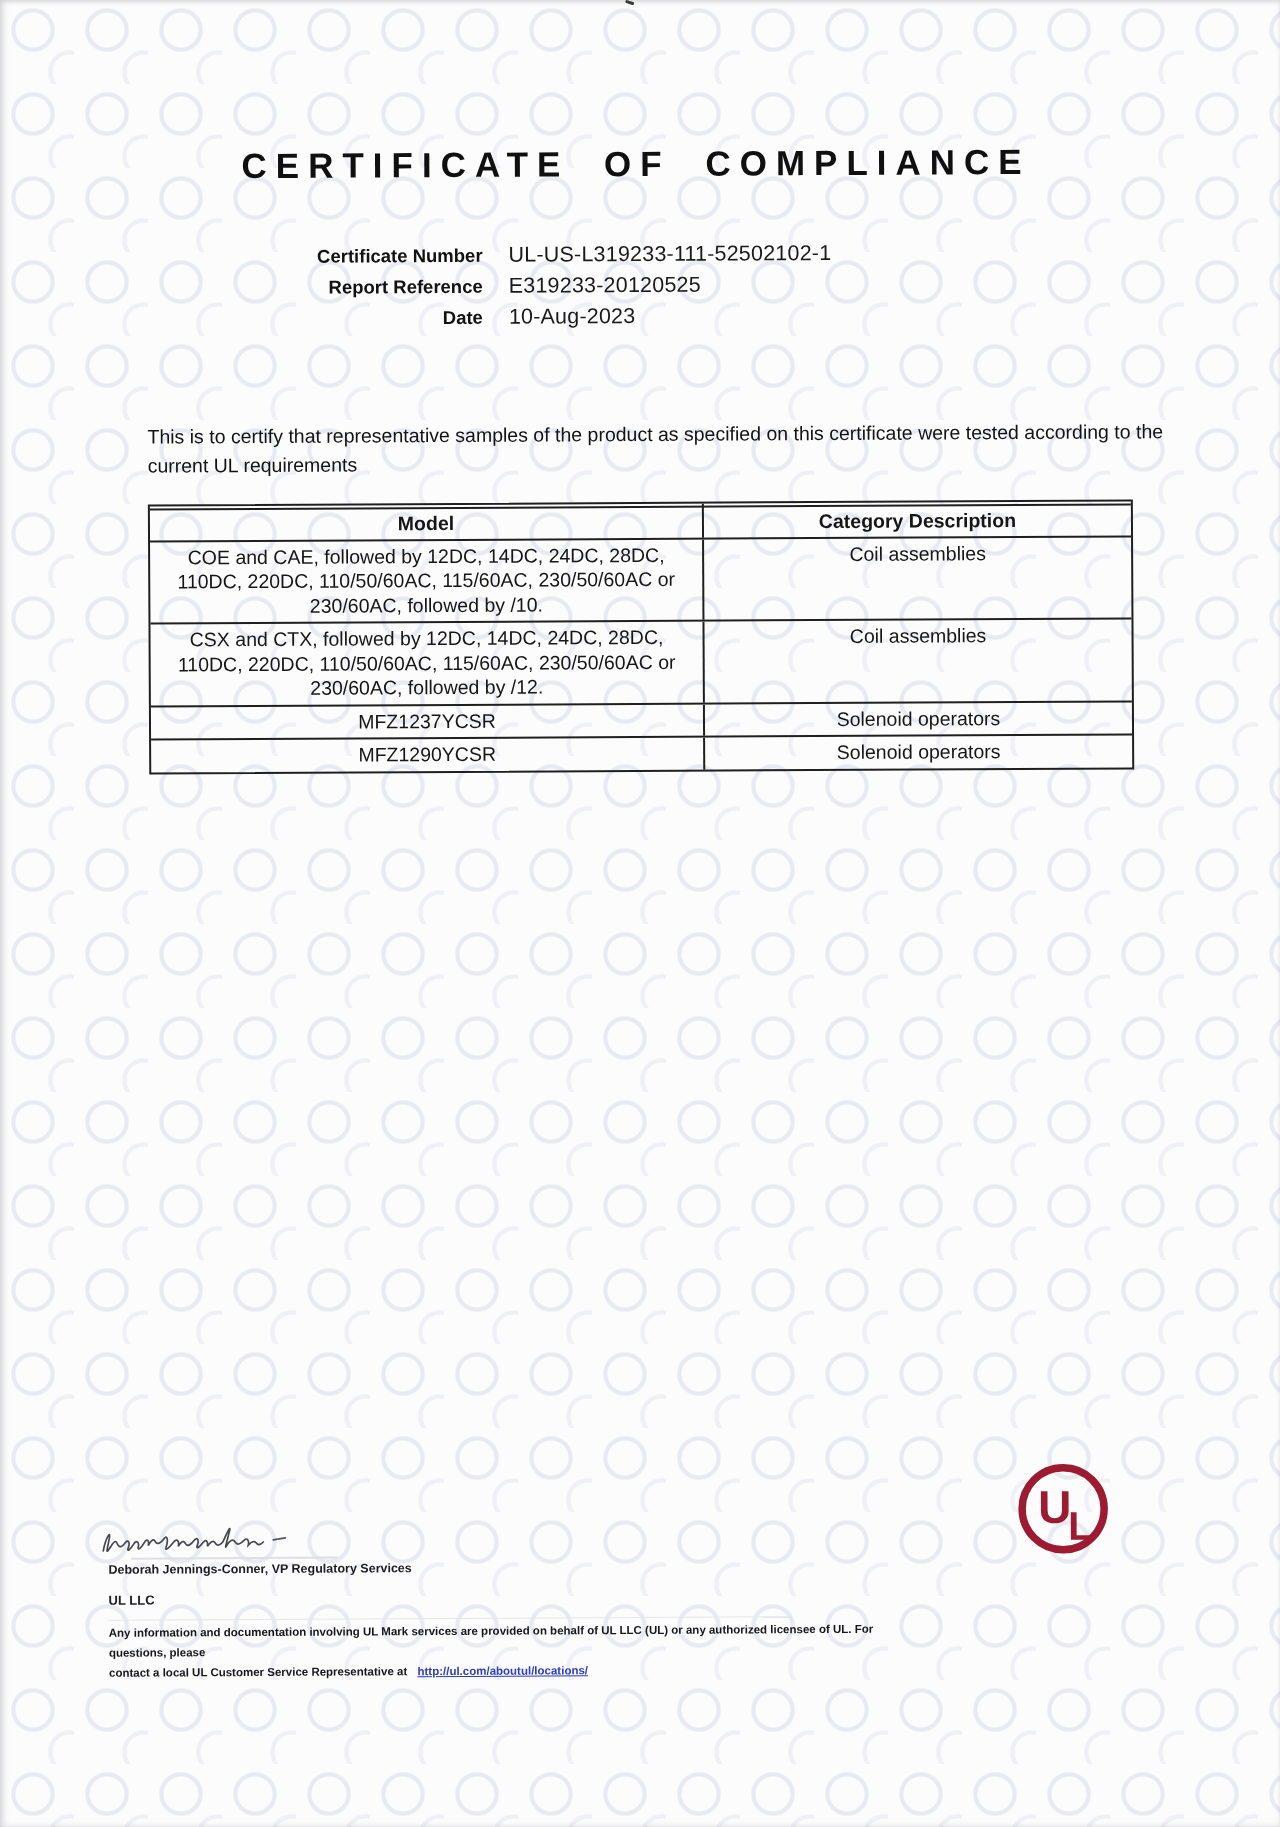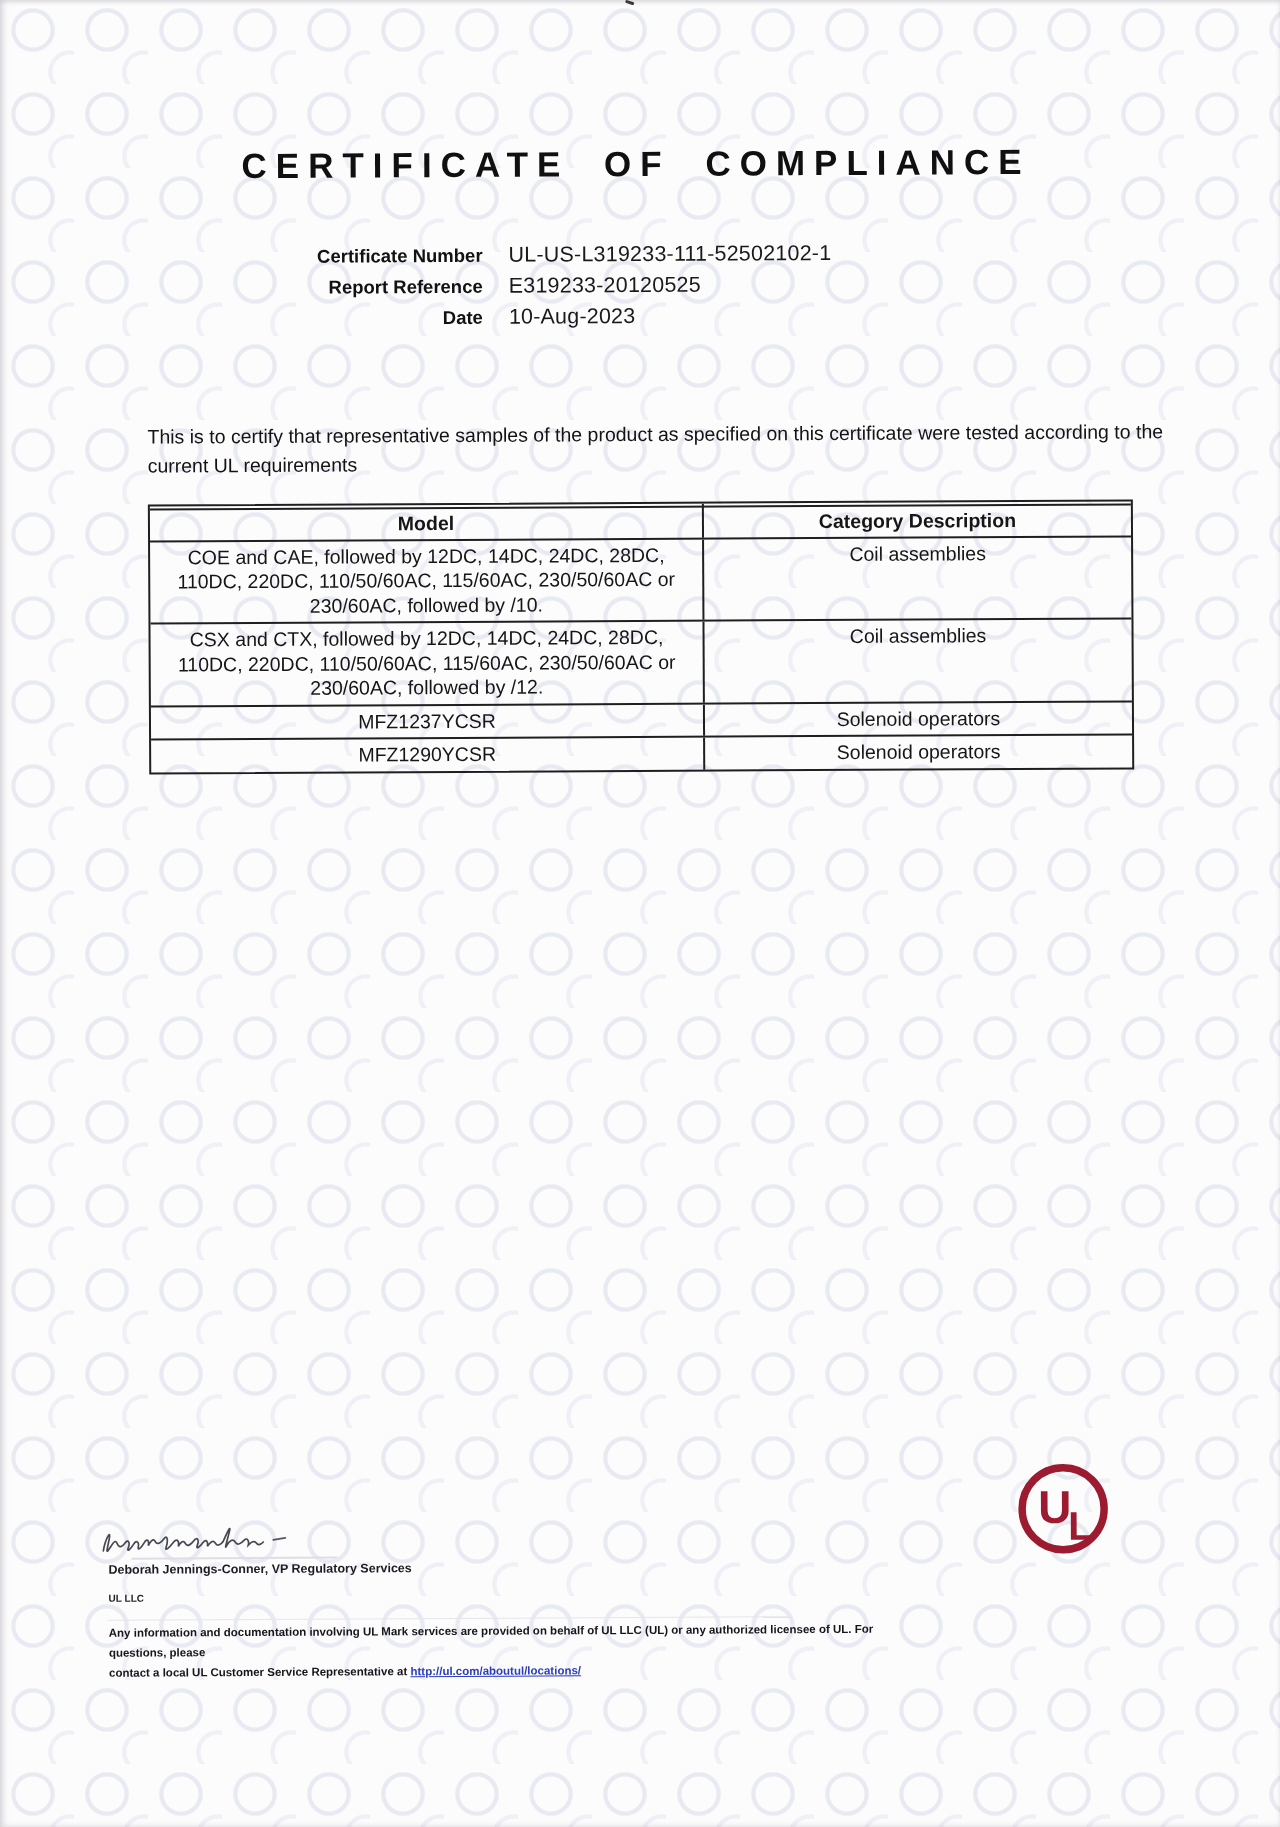--- a/index.html
+++ b/index.html
@@ -38,24 +38,24 @@
   }
   .tbl-topline{position:absolute;left:0;right:0;top:2px;height:2px;background:#1f1f1f;}
   .t-row{display:grid;grid-template-columns:554px 1fr;}
   .t-row + .t-row{border-top:2px solid #1f1f1f;}
   .t-cell{padding:3px 8px 4px;text-align:center;line-height:24.5px;}
   .t-cell.c1{border-right:2px solid #1f1f1f;}
   .t-head .t-cell{font-weight:bold;padding-top:6px;padding-bottom:3px;}
   .t-tall .t-cell{min-height:66px;}
   .sig-line{position:absolute;left:128px;top:1555px;width:206px;height:2px;background:#dedee4;}
   .sig-name{position:absolute;left:105px;top:1560px;font-size:12.5px;font-weight:bold;color:#1c1c22;}
-  .sig-company{position:absolute;left:105px;top:1590px;font-size:10px;font-weight:bold;color:#1c1c22;}
+  .sig-company{position:absolute;left:105px;top:1590px;font-size:13px;font-weight:bold;color:#1c1c22;}
   .foot-line{position:absolute;left:104px;top:1617px;width:684px;height:1px;background:#e6e6ea;}
   .doc-footer{position:absolute;left:105px;top:1620px;width:820px;font-size:11.5px;font-weight:bold;line-height:20px;color:#16161c;}
-  .doc-footer a{color:#2b3cbe;text-decoration:underline;font-weight:bold;}
+  .doc-footer a{color:#2b3cbe;text-decoration:underline;font-weight:bold;margin-left:7px;}
   .sig-svg{position:absolute;left:92px;top:1514px;}
   .ul-logo{position:absolute;left:1010px;top:1462px;}
 </style>
 </head>
 <body>
 
 <div class="page">
   <div class="content">
 
     <div class="top-mark"></div>

